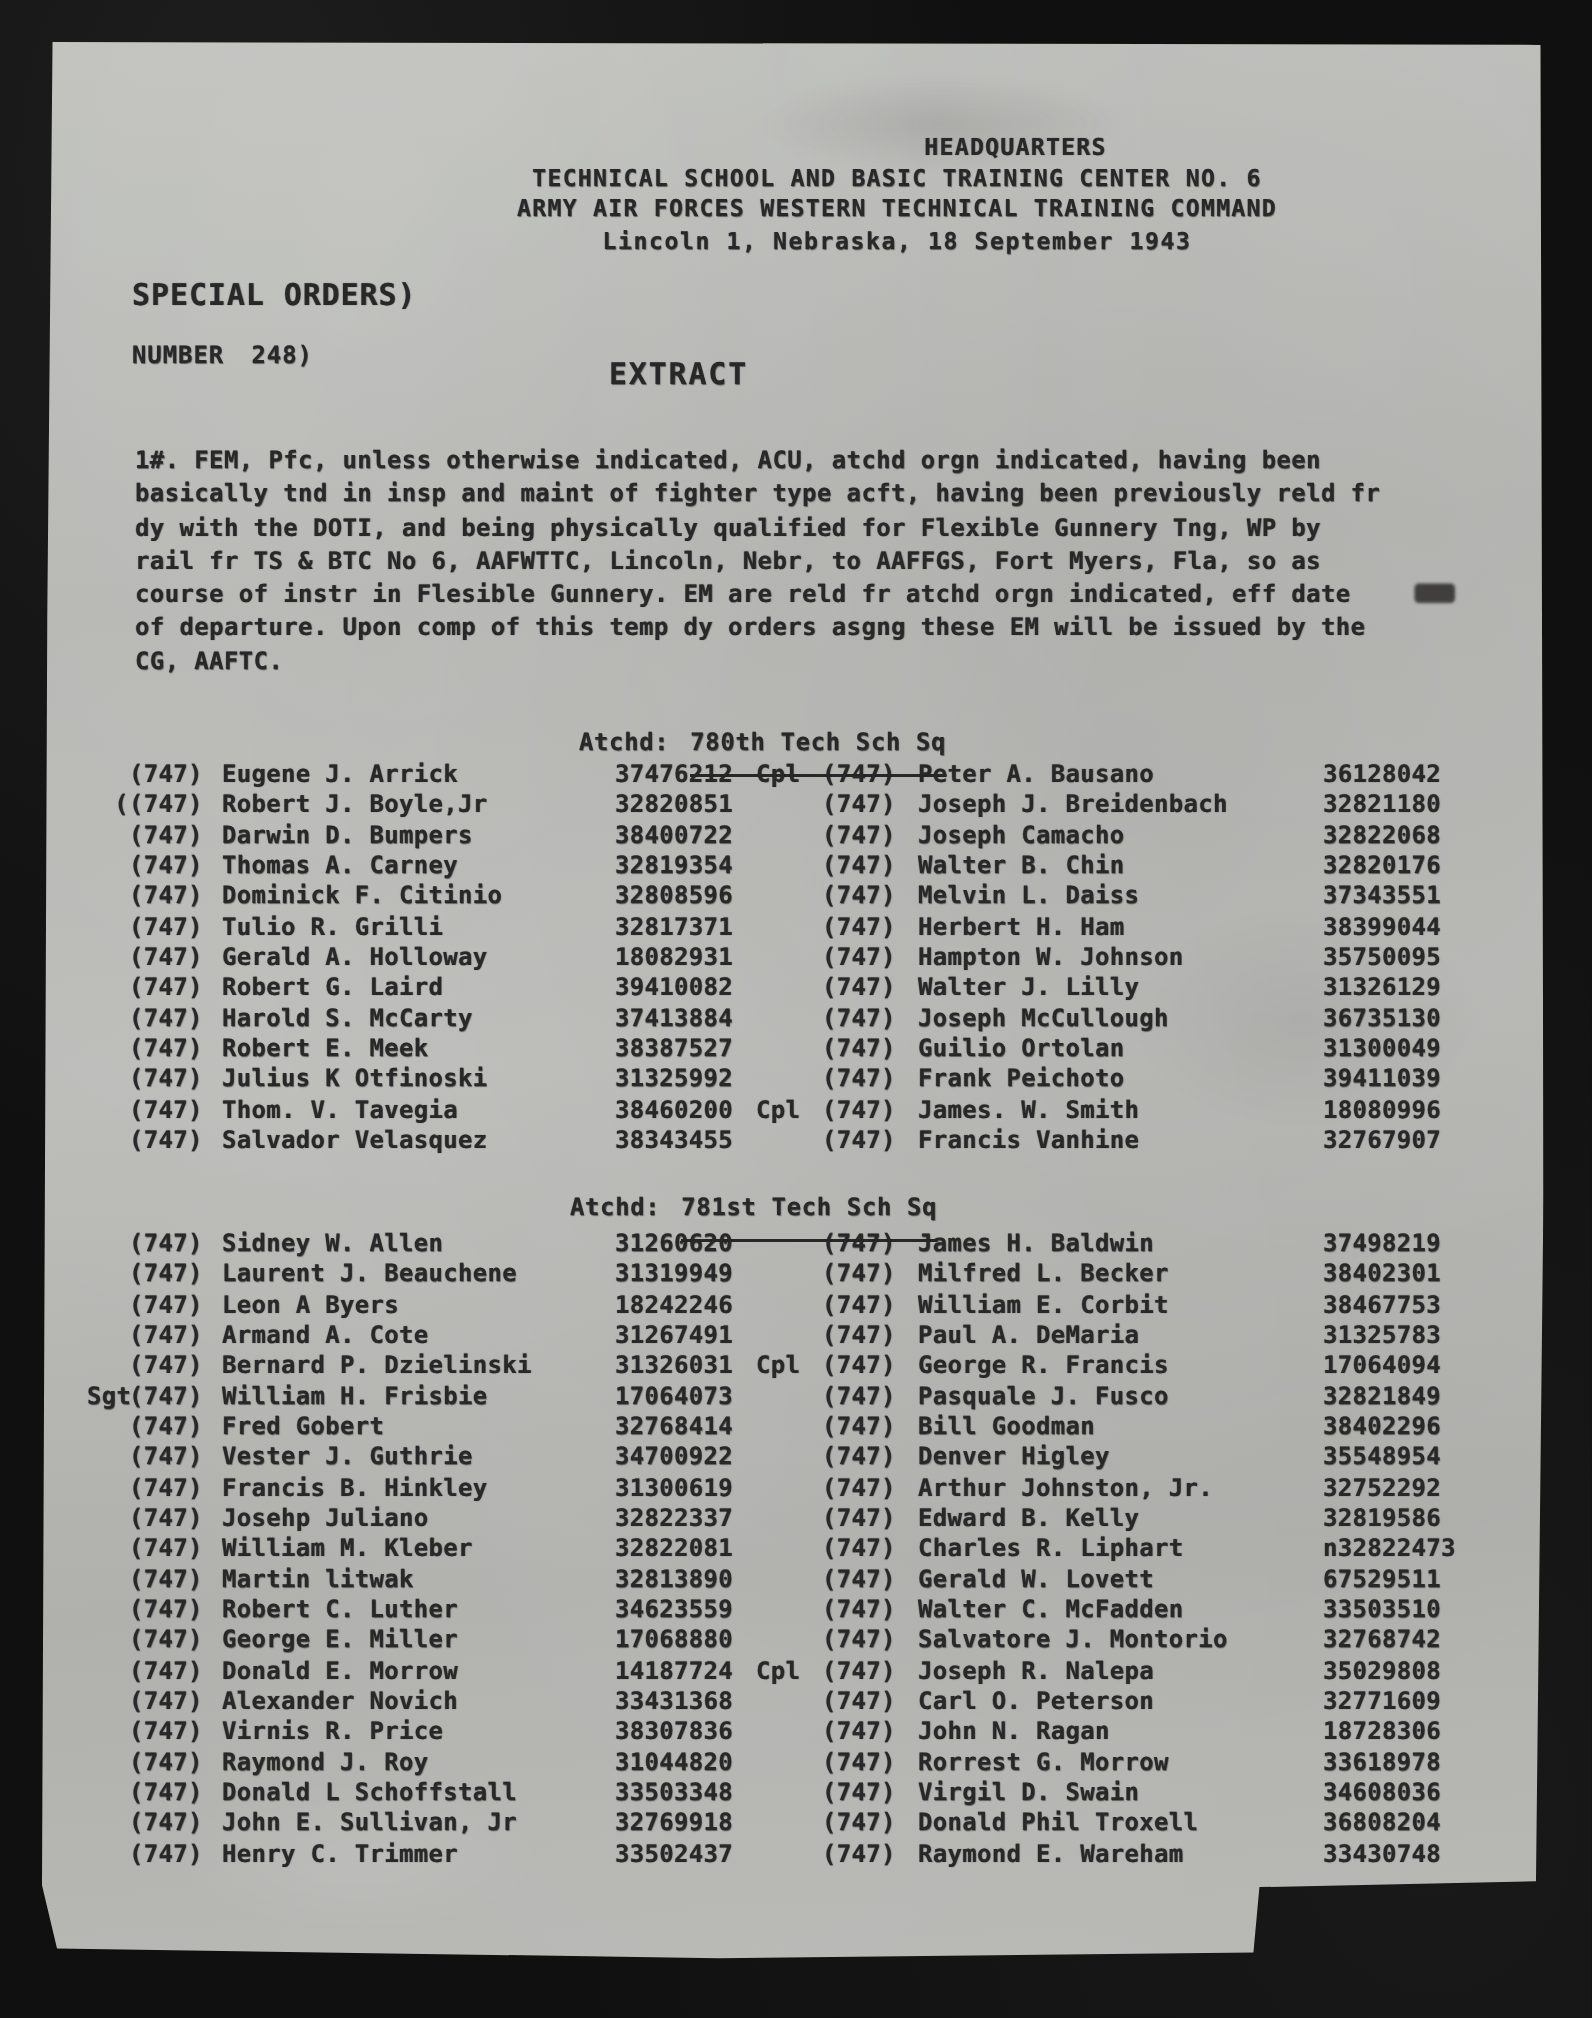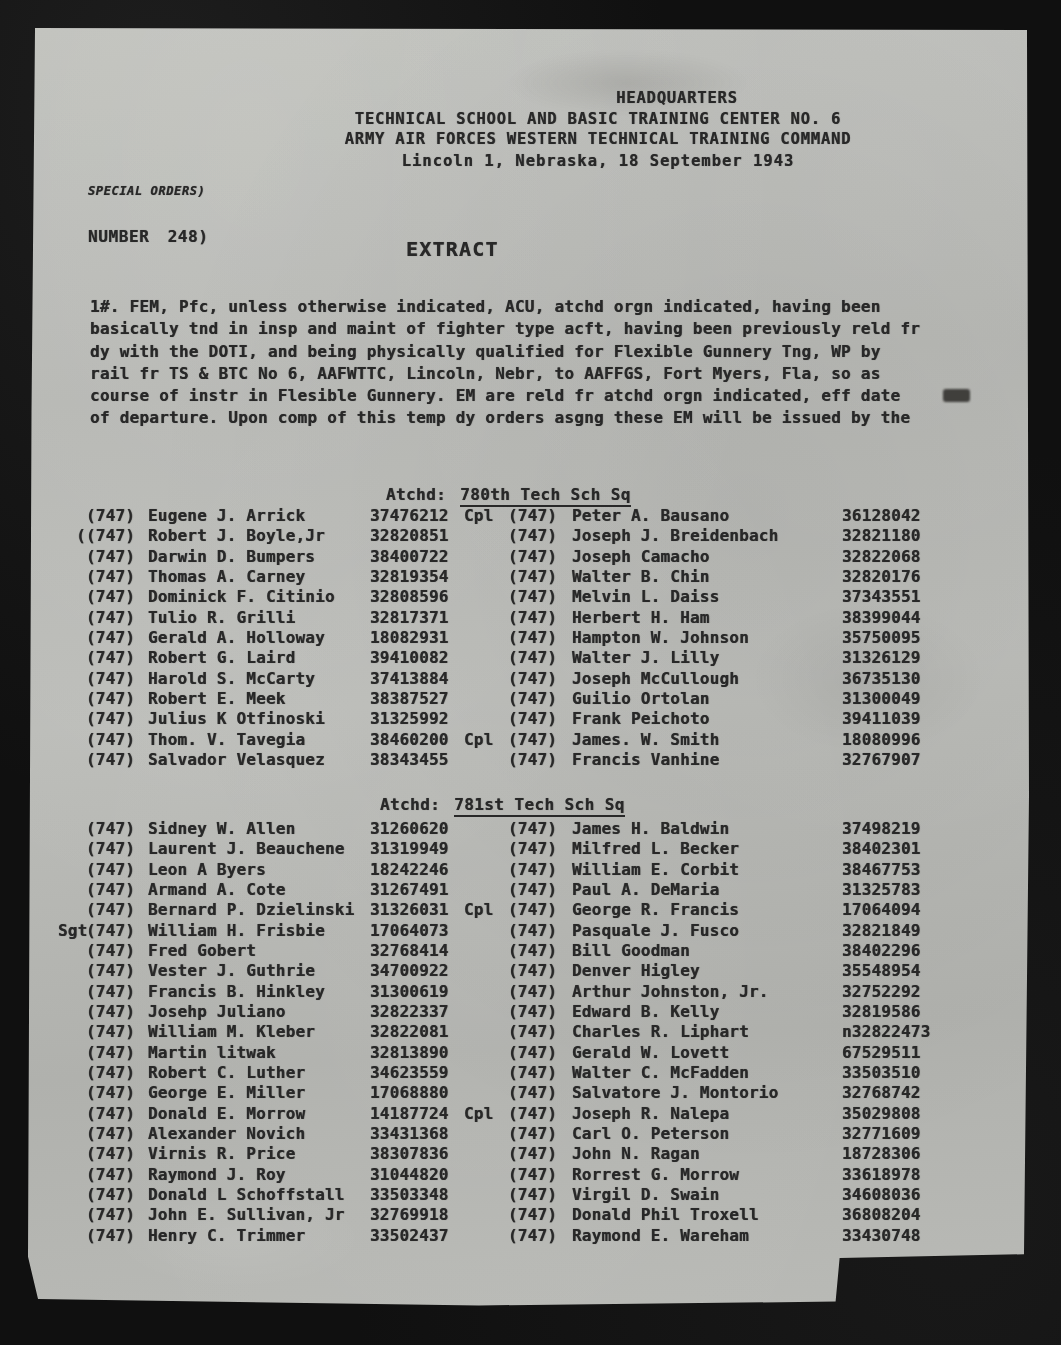--- a/index.html
+++ b/index.html
@@ -22,36 +22,36 @@
     clip-path:polygon(0.7% 0%,99.7% 0.15%,99.9% 60%,99.4% 95.8%,81% 96.1%,80.6% 99.5%,45% 99.8%,1% 99.3%,0% 96%,0.35% 30%);
     box-shadow:0 0 18px rgba(0,0,0,.6);
   }
   .ink{color:#2b2b2b;font-weight:bold;}
   .scan{filter:blur(.35px) contrast(1.04);}
   .txt{text-shadow:.4px .4px .7px rgba(25,25,25,.55), -.3px 0 .5px rgba(25,25,25,.28);}
   .letterhead{position:absolute;left:270px;top:60px;width:600px;text-align:center;
     font-size:15.5px;line-height:20.5px;letter-spacing:.8px;}
   .lh1{text-indent:158px;}
   .lh4{letter-spacing:1px;margin-top:1px;}
-  .so-label{position:absolute;left:60px;top:156px;font-size:12px;letter-spacing:.6px;font-style:italic;}
+  .so-label{position:absolute;left:60px;top:156px;font-size:20px;letter-spacing:.6px;}
   .num-label{position:absolute;left:60px;top:199px;font-size:16px;letter-spacing:.6px;word-spacing:8px;}
   .extract{position:absolute;left:378px;top:209px;font-size:20px;letter-spacing:1.2px;}
   .para{position:absolute;left:62px;top:268px;width:895px;font-size:16px;line-height:22.3px;letter-spacing:.25px;}
   .sec-head{position:absolute;font-size:16px;letter-spacing:.4px;}
   .sh1{left:358px;top:457px;}
   .sh2{left:352px;top:767px;}
-  .sec-title{margin-left:14px;border-bottom:2px solid #2b2b2b;padding-bottom:1px;}
+  .sec-title{margin-left:14px;border-bottom:2px solid #2b2b2b;padding-bottom:12px;}
   .rows{position:absolute;left:30px;width:940px;}
   .r1{top:478px;}
   .r2{top:791px;}
   .row{display:flex;height:20.34px;align-items:flex-start;font-size:16px;letter-spacing:.2px;}
   .c-rank-l{width:28px;text-align:right;flex:none;}
   .c-pre-l{width:56px;flex:none;}
   .c-name-l{width:222px;padding-left:6px;flex:none;white-space:nowrap;overflow:visible;}
-  .c-sn-l{width:94px;flex:none;}
+  .c-sn-l{width:94px;flex:none;margin-left:40px;}
   .c-rank-g{width:44px;flex:none;}
   .c-pre-r{width:56px;flex:none;}
   .c-name-r{width:262px;padding-left:8px;flex:none;white-space:nowrap;overflow:visible;}
   .c-sn-r{flex:1;padding-left:8px;}
   .blot{position:absolute;left:915px;top:361px;width:27px;height:13px;background:rgba(42,40,38,.82);
     border-radius:3px;filter:blur(1px);}
   .stain1{position:absolute;left:470px;top:20px;width:260px;height:70px;
     background:radial-gradient(ellipse,rgba(90,88,84,.18),transparent 65%);filter:blur(2px);}
   .stain2{position:absolute;left:60px;top:1150px;width:300px;height:120px;
     background:radial-gradient(ellipse,rgba(255,255,255,.08),transparent 60%);}
@@ -77,20 +77,21 @@
   <div class="num-label">NUMBER  248)</div>
   <div class="extract">EXTRACT</div>
 
   <div class="para">
       <div>1#.   FEM, Pfc, unless otherwise indicated, ACU, atchd orgn indicated, having been</div>
       <div>basically tnd in insp and maint of fighter type acft, having been previously reld fr</div>
       <div>dy with the DOTI, and being physically qualified for Flexible Gunnery Tng, WP by</div>
       <div>rail fr TS &amp; BTC No 6, AAFWTTC, Lincoln, Nebr, to AAFFGS, Fort Myers, Fla, so as</div>
       <div>course of instr in Flesible Gunnery.  EM are reld fr atchd orgn indicated, eff date</div>
       <div>of departure.  Upon comp of this temp dy orders asgng these EM will be issued by the</div>
+      <div>CG, AAFTC.</div>
     </div>
   <div class="blot"></div>
 
   <div class="sec-head sh1">
     <span>Atchd:</span><span class="sec-title">780th Tech Sch Sq</span>
   </div>
   <div class="rows r1">
       <div class="row">
         <span class="c-rank-l"></span>
         <span class="c-pre-l">(747)</span>

